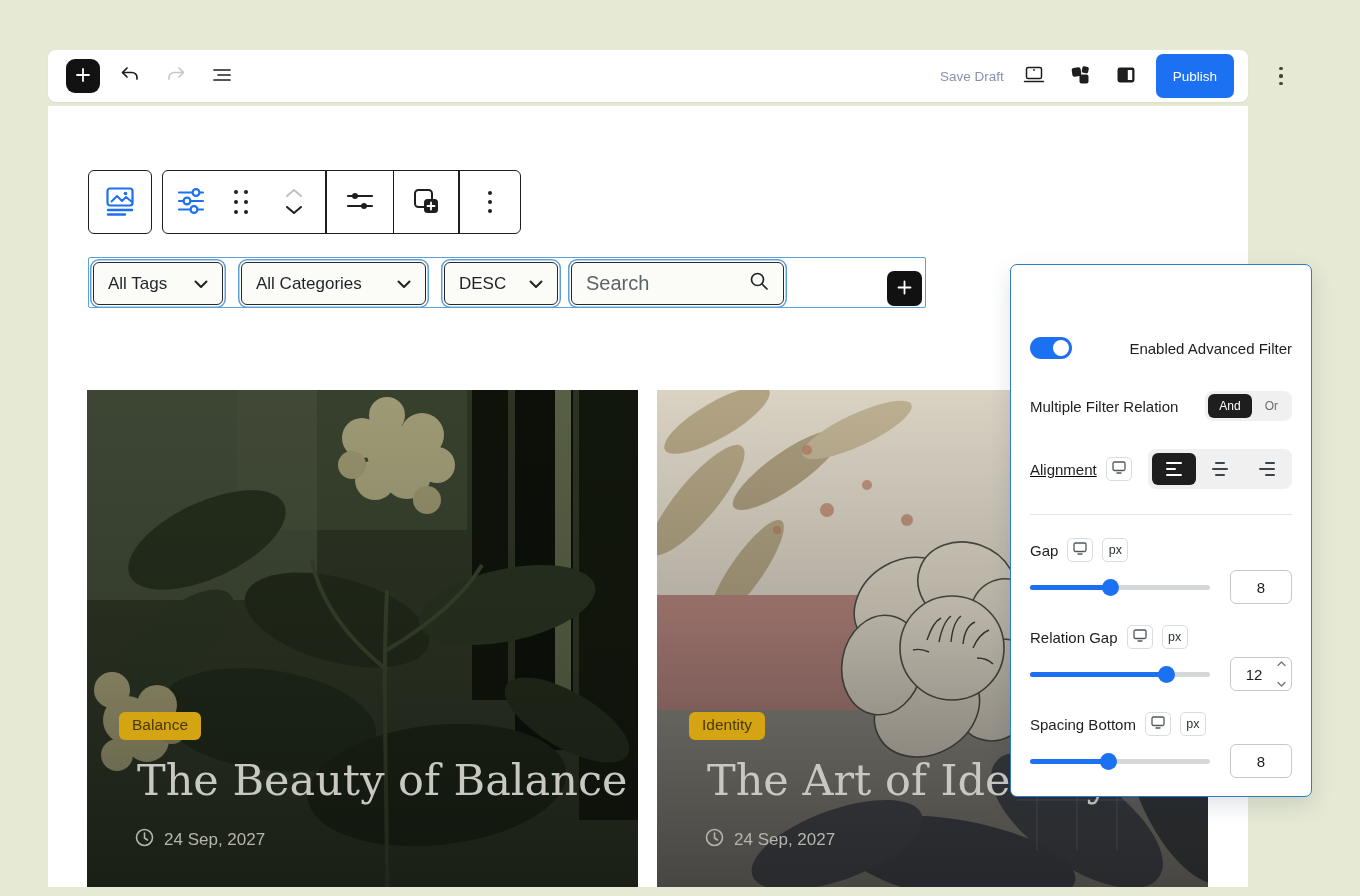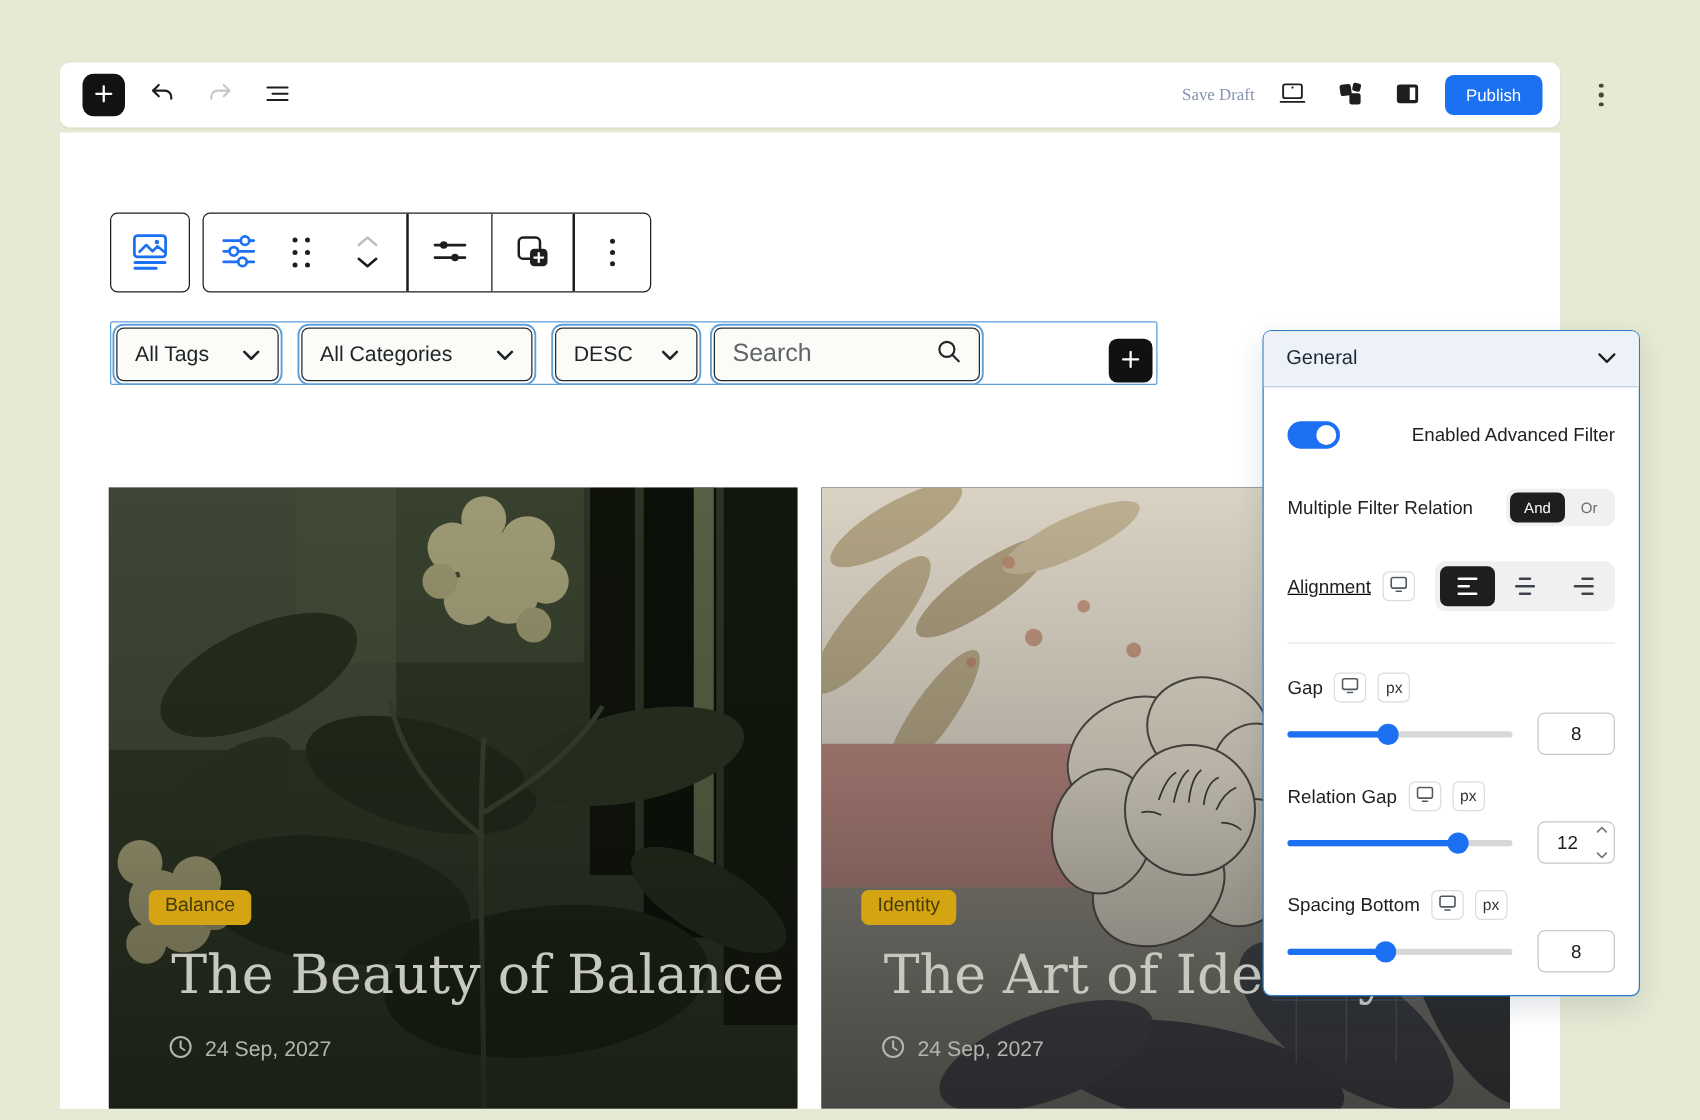--- a/index.html
+++ b/index.html
@@ -9,22 +9,22 @@
 
   
   .topbar { position:absolute; left:48px; top:50px; width:1200px; height:52px;
     background:#fff; border-radius:8px; display:flex; align-items:center;
     justify-content:space-between; padding:0 14px 0 18px; box-shadow:0 1px 2px rgba(0,0,0,.05); z-index:20; }
   .tb-left, .tb-right { display:flex; align-items:center; gap:14px; }
   .inserter-btn { width:34px; height:34px; background:#121212; border-radius:9px; border:none;
     display:flex; align-items:center; justify-content:center; cursor:pointer; }
   .icon-btn { background:none; border:none; width:32px; height:32px; display:flex;
     align-items:center; justify-content:center; cursor:pointer; }
-  .save-draft { background:none; border:none; color:#8792b0; font-size:13.5px; cursor:pointer; font-family:Liberation Serif, serif; }
-  .publish-btn { border:none; color:#fff; font-size:13.5px; height:32px; padding:0 17px;
+  .save-draft { background:none; border:none; color:#8792b0; font-size:13.5px; cursor:pointer; font-family:Liberation Sans, sans-serif; }
+  .publish-btn { border:none; color:#fff; font-size:13.5px; height:44px; padding:0 17px;
     border-radius:7px; cursor:pointer; font-family:inherit; }
   .topbar-kebab { position:absolute; left:1268px; top:60px; width:26px; height:32px;
     display:flex; flex-direction:column; align-items:center; justify-content:center; gap:4px;
     background:none; border:none; cursor:pointer; }
   .topbar-kebab i { width:3.2px; height:3.2px; border-radius:50%; background:#45453a; display:block; }
 
   
   .canvas { position:absolute; left:48px; top:106px; width:1200px; height:781px;
     background:#fff; overflow:hidden; z-index:5; }
 
@@ -434,28 +434,20 @@
               <circle cx="9.5" cy="9.5" r="8" stroke="#b4b6ad" stroke-width="1.6"></circle>
               <path d="M9.5 5v5l3 2" stroke="#b4b6ad" stroke-width="1.6" stroke-linecap="round" stroke-linejoin="round"></path>
             </svg>
         </span>
         <span>24 Sep, 2027</span>
       </div>
     </div>
   </div>
 
   <div class="panel">
-    <div class="panel-header">
-      <span class="ph-title">General</span>
-      <span>
-        <svg width="15" height="9" viewBox="0 0 15 9" fill="none">
-            <path d="M1.5 1.5 L7.5 7.5 L13.5 1.5" stroke="#1e1e1e" stroke-width="1.8" stroke-linecap="round" stroke-linejoin="round"></path>
-          </svg>
-      </span>
-    </div>
 
     <div class="p-row row-toggle">
       <button class="toggle" style="background:#1c70f2;">
           <span class="knob"></span>
         </button>
       <span class="p-label">Enabled Advanced Filter</span>
     </div>
 
     <div class="p-row row-relation">
       <span class="p-label">Multiple Filter Relation</span>

